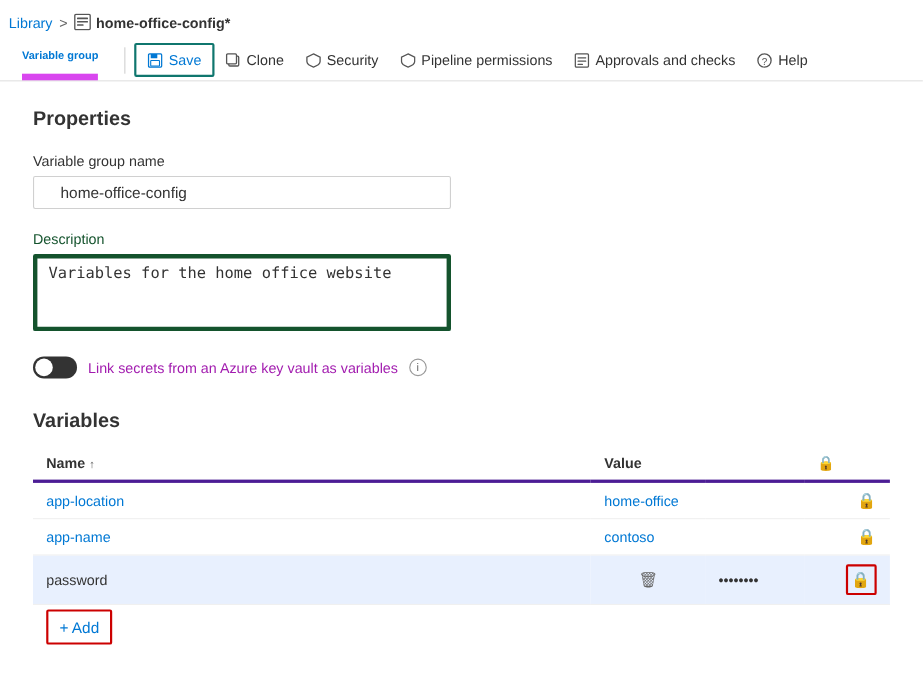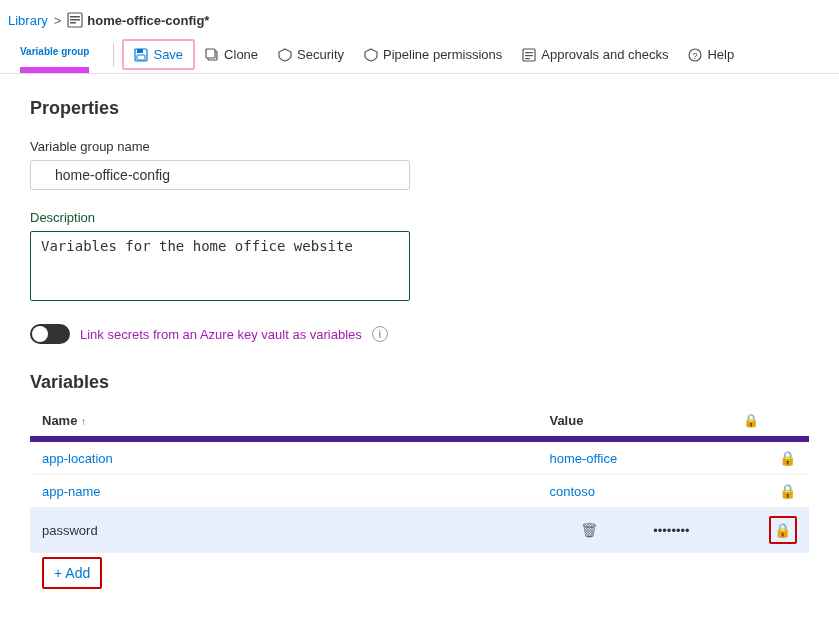--- a/index.html
+++ b/index.html
@@ -57,21 +57,21 @@
       gap: 5px;
       padding: 6px 10px;
       font-size: 13px;
       color: #333;
       cursor: pointer;
       border: none;
       background: none;
       border-radius: 2px;
     }
     .toolbar-btn-save {
-      border: 2px solid #f9a8d4;
+      border: 2px solid #0f766e;
       color: #0078d4;
       font-weight: 500;
     }
     .toolbar-icon {
       display: inline-flex;
       align-items: center;
       justify-content: center;
       font-size: 13px;
     }
 
@@ -95,21 +95,21 @@
       padding: 6px 24px;
       border: 1px solid #d0d0d0;
       border-radius: 2px;
       font-size: 14px;
       color: #333;
       outline: none;
     }
     .field-textarea {
       width: 380px;
       padding: 6px 10px;
-      border: 1px solid #14532d;
+      border: 4px solid #14532d;
       border-radius: 2px;
       font-size: 14px;
       color: #333;
       height: 70px;
       resize: none;
       outline: none;
     }
     .field-group {
       margin-bottom: 20px;
     }
@@ -172,21 +172,21 @@
     .variables-table {
       width: 100%;
       border-collapse: collapse;
     }
     .variables-table th {
       text-align: left;
       font-size: 13px;
       font-weight: 600;
       color: #333;
       padding: 8px 12px;
-      border-bottom: 6px solid #4c1d95;
+      border-bottom: 3px solid #4c1d95;
     }
     .variables-table td {
       padding: 8px 12px;
       font-size: 13px;
       border-bottom: 1px solid #f0f0f0;
     }
     .var-name {
       color: #0078d4;
       width: 340px;
     }

